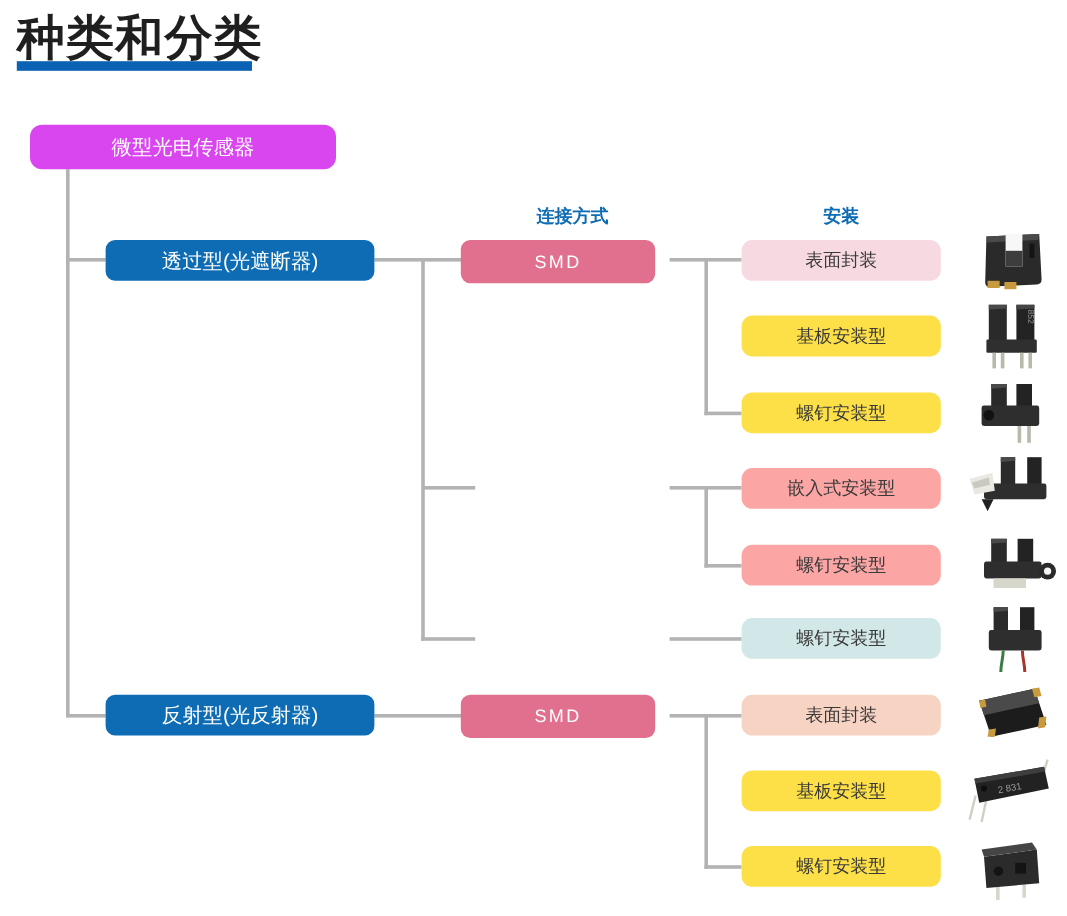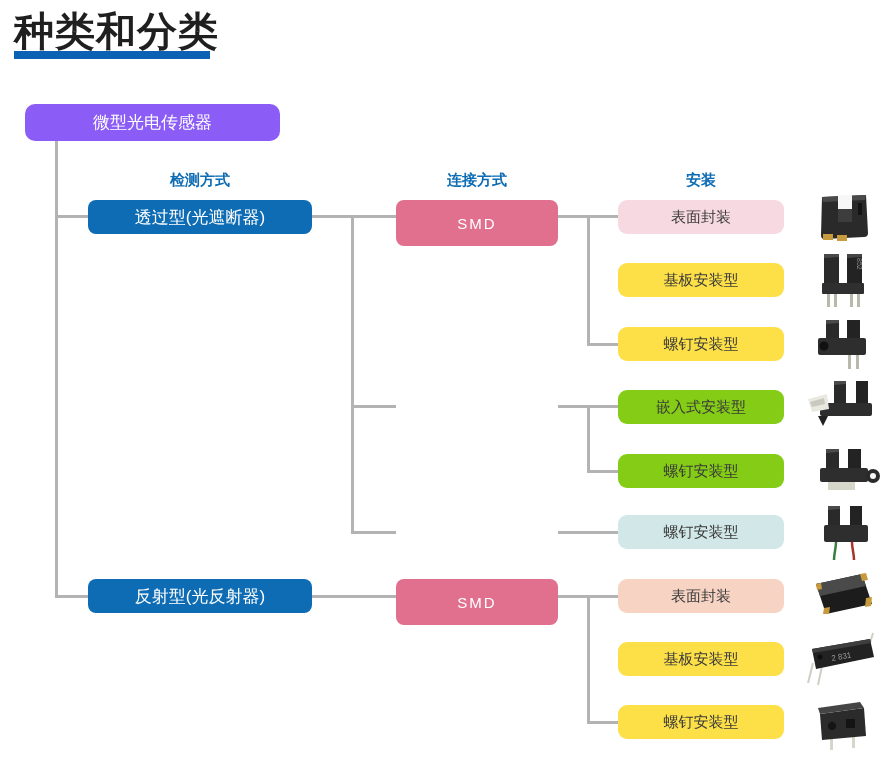--- a/index.html
+++ b/index.html
@@ -11,36 +11,36 @@
     position:absolute;left:14px;top:4px;font-size:40px;font-weight:bold;color:#1f1f1f;
     letter-spacing:1px;
   }
   .title-underline{position:absolute;left:14px;top:51px;width:196px;height:8px;background:#0b62b5;}
   .line{position:absolute;background:#b3b3b3;}
   .node{
     position:absolute;display:flex;align-items:center;justify-content:center;
     box-sizing:border-box;text-align:center;
   }
   .root-node{
-    left:25px;top:104px;width:255px;height:37px;background:#8b5cf6;color:#ffffff;
+    left:25px;top:104px;width:255px;height:37px;background:#d946ef;color:#ffffff;
     font-size:17px;border-radius:10px;
   }
   .col-header{
     position:absolute;width:200px;height:20px;text-align:center;font-size:15px;
     font-weight:bold;color:#0d6cb3;top:171px;
   }
   .l1{left:88px;width:224px;height:34px;background:#0d6cb3;color:#ffffff;font-size:17px;border-radius:8px;}
-  .l2{left:396px;width:162px;height:46px;color:#ffffff;font-size:15px;border-radius:8px;}
+  .l2{left:384px;width:162px;height:36px;color:#ffffff;font-size:15px;border-radius:8px;}
   .l3{left:618px;width:166px;height:34px;color:#3a3a3a;font-size:15px;border-radius:9px;}
   .bg-pink{background:#e0708e;letter-spacing:2px;}
   .bg-green{background:#7ab648;}
   .bg-teal{background:#13a7a9;}
   .bg-lightpink{background:#f7d9e1;}
   .bg-cream{background:#fde047;}
-  .bg-lightgreen{background:#84cc16;}
+  .bg-lightgreen{background:#fca5a5;}
   .bg-lightteal{background:#d2e7e7;}
   .bg-lightsalmon{background:#f7d3c3;}
   .product{position:absolute;left:800px;width:84px;height:60px;}
   .product svg{display:block;}
   .product text{font-family:"Liberation Sans","DejaVu Sans",sans-serif;}
 </style>
 </head>
 <body>
 
 <div class="canvas">
@@ -64,21 +64,20 @@
   <div class="line" style="left:57px;top:595px;width:31px;height:3px;"></div>
   <div class="line" style="left:312px;top:595px;width:84px;height:3px;"></div>
   <div class="line" style="left:558px;top:595px;width:60px;height:3px;"></div>
   <div class="line" style="left:587px;top:595px;width:3px;height:129px;"></div>
   <div class="line" style="left:587px;top:721px;width:31px;height:3px;"></div>
 
   <div class="node root-node">
     <span>微型光电传感器</span>
   </div>
 
-  <div class="col-header" style="left:100px;">检测方式</div>
   <div class="col-header" style="left:377px;">连接方式</div>
   <div class="col-header" style="left:601px;">安装</div>
 
   <div class="node l1" style="top:200px;">透过型(光遮断器)</div>
   <div class="node l1" style="top:579px;">反射型(光反射器)</div>
 
   <div class="node l2 bg-pink" style="top:200px;">SMD</div>
   <div class="node l2 bg-pink" style="top:579px;">SMD</div>
 
   <div class="node l3 bg-lightpink" style="top:200px;">表面封装</div>

